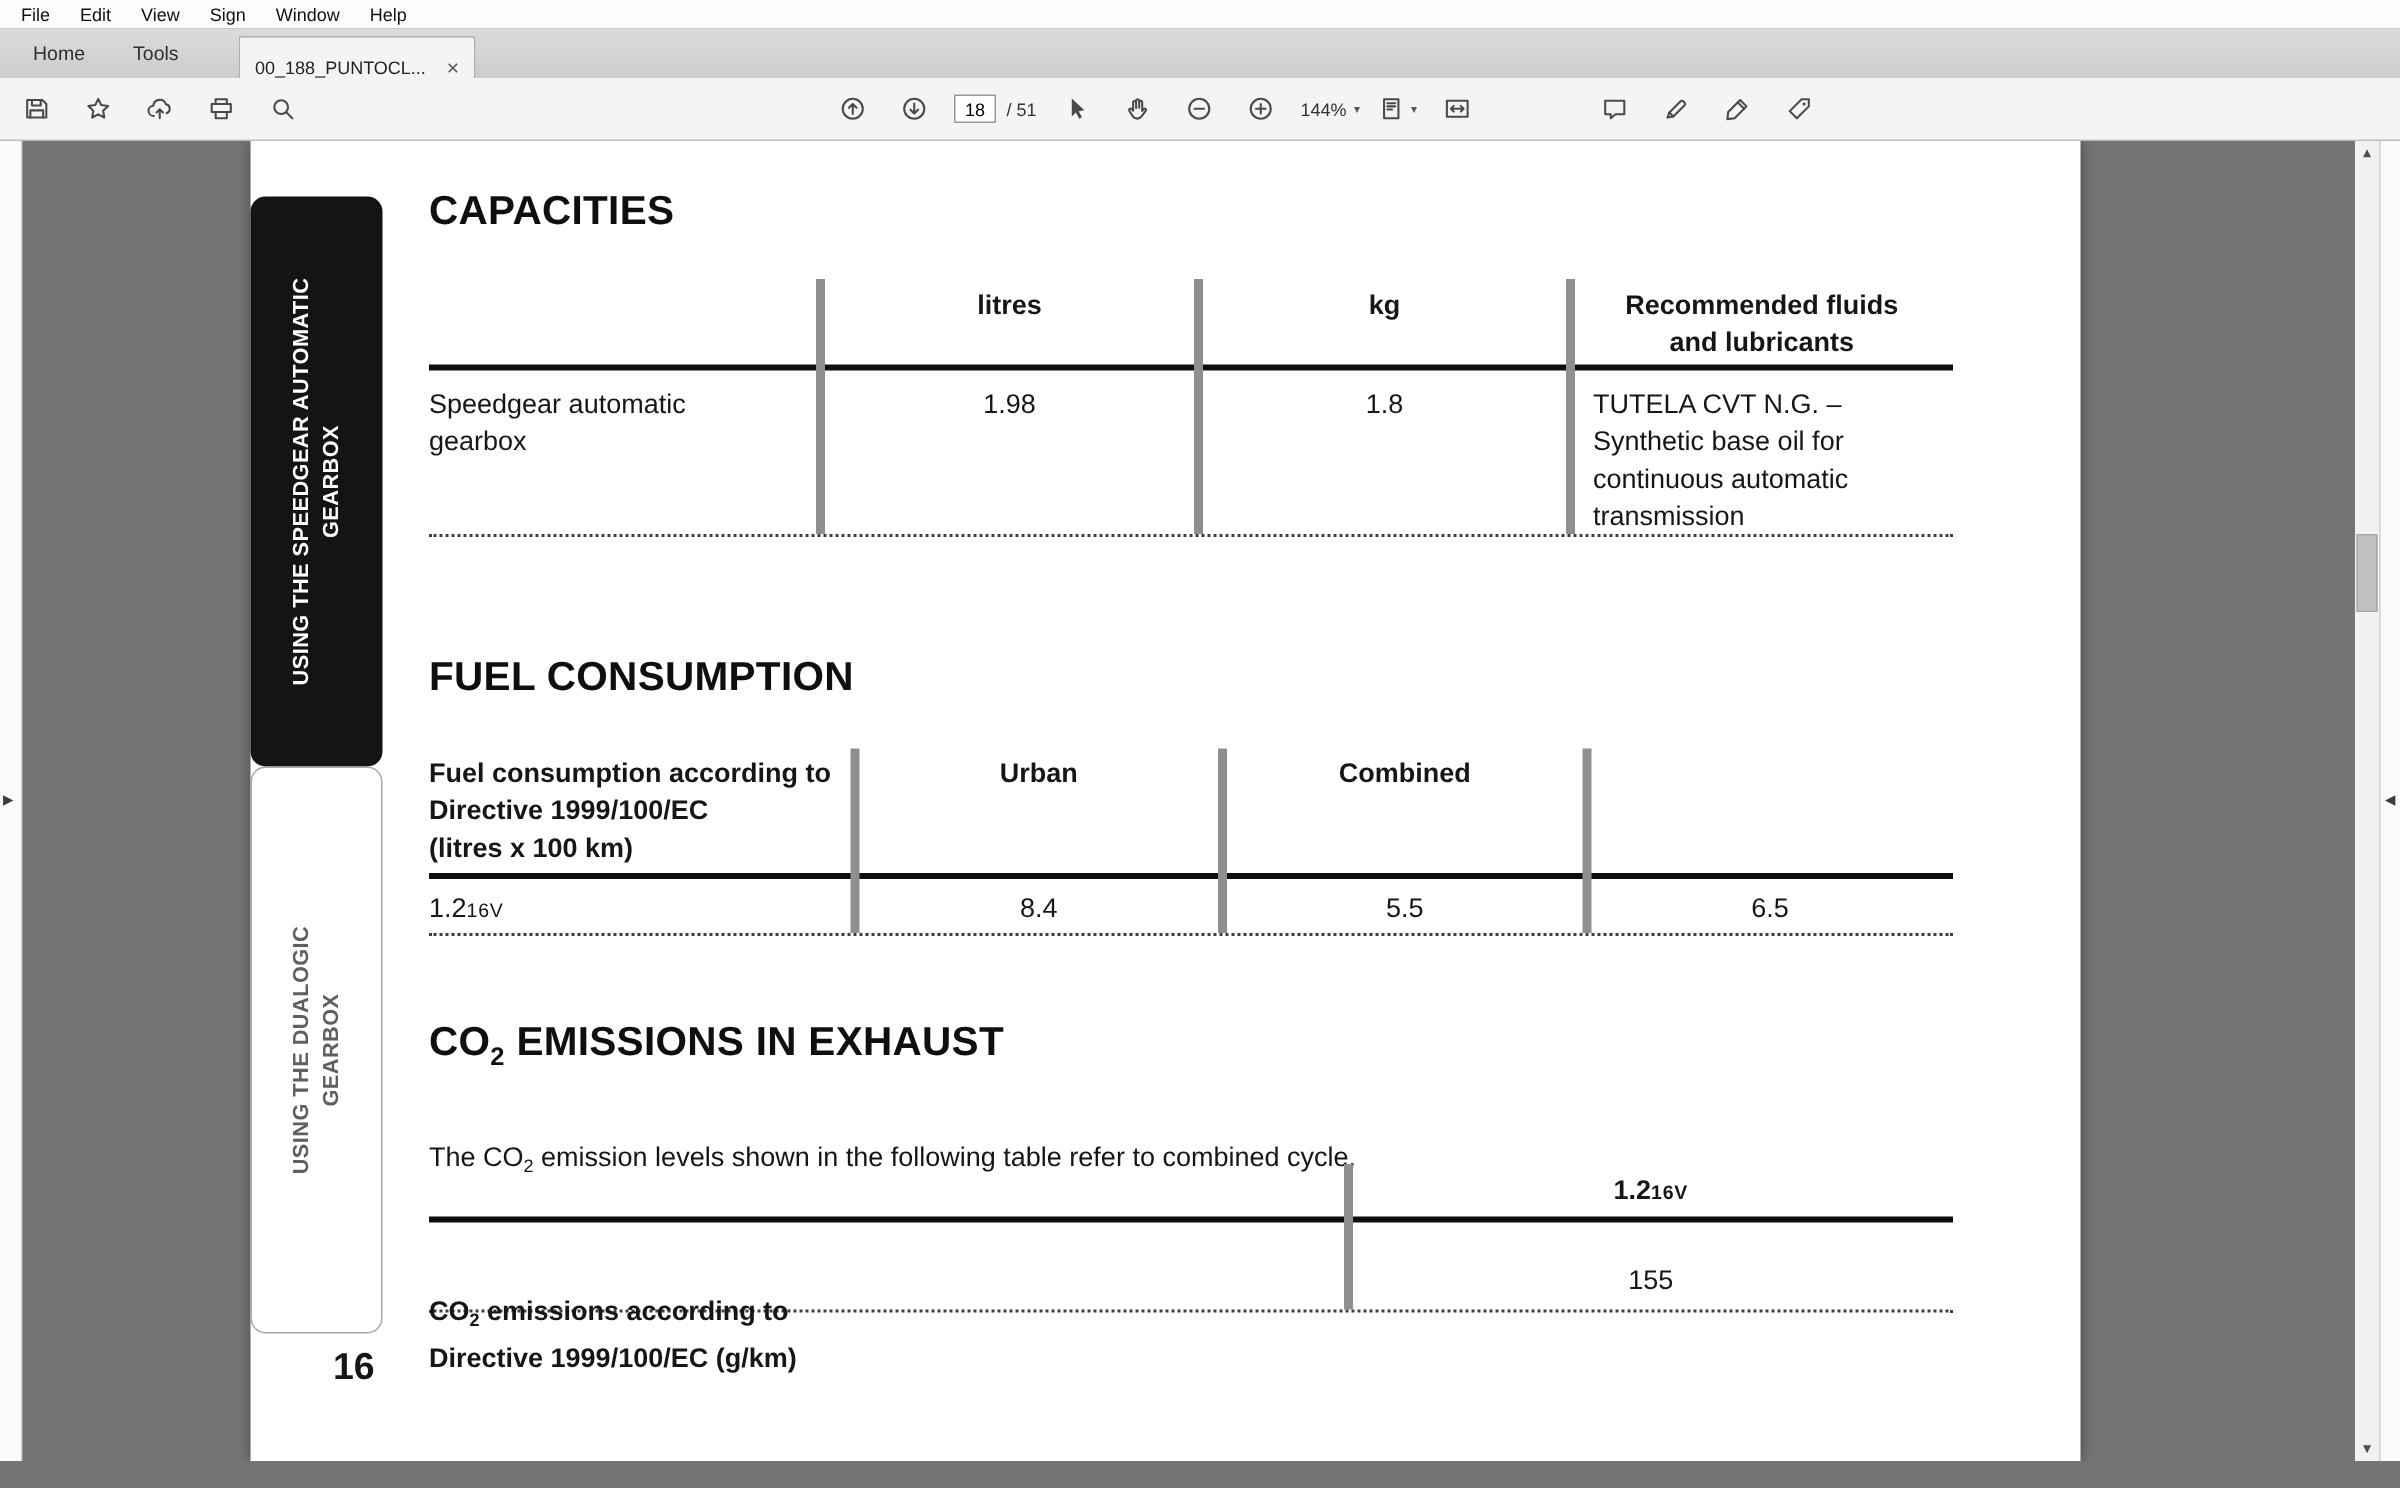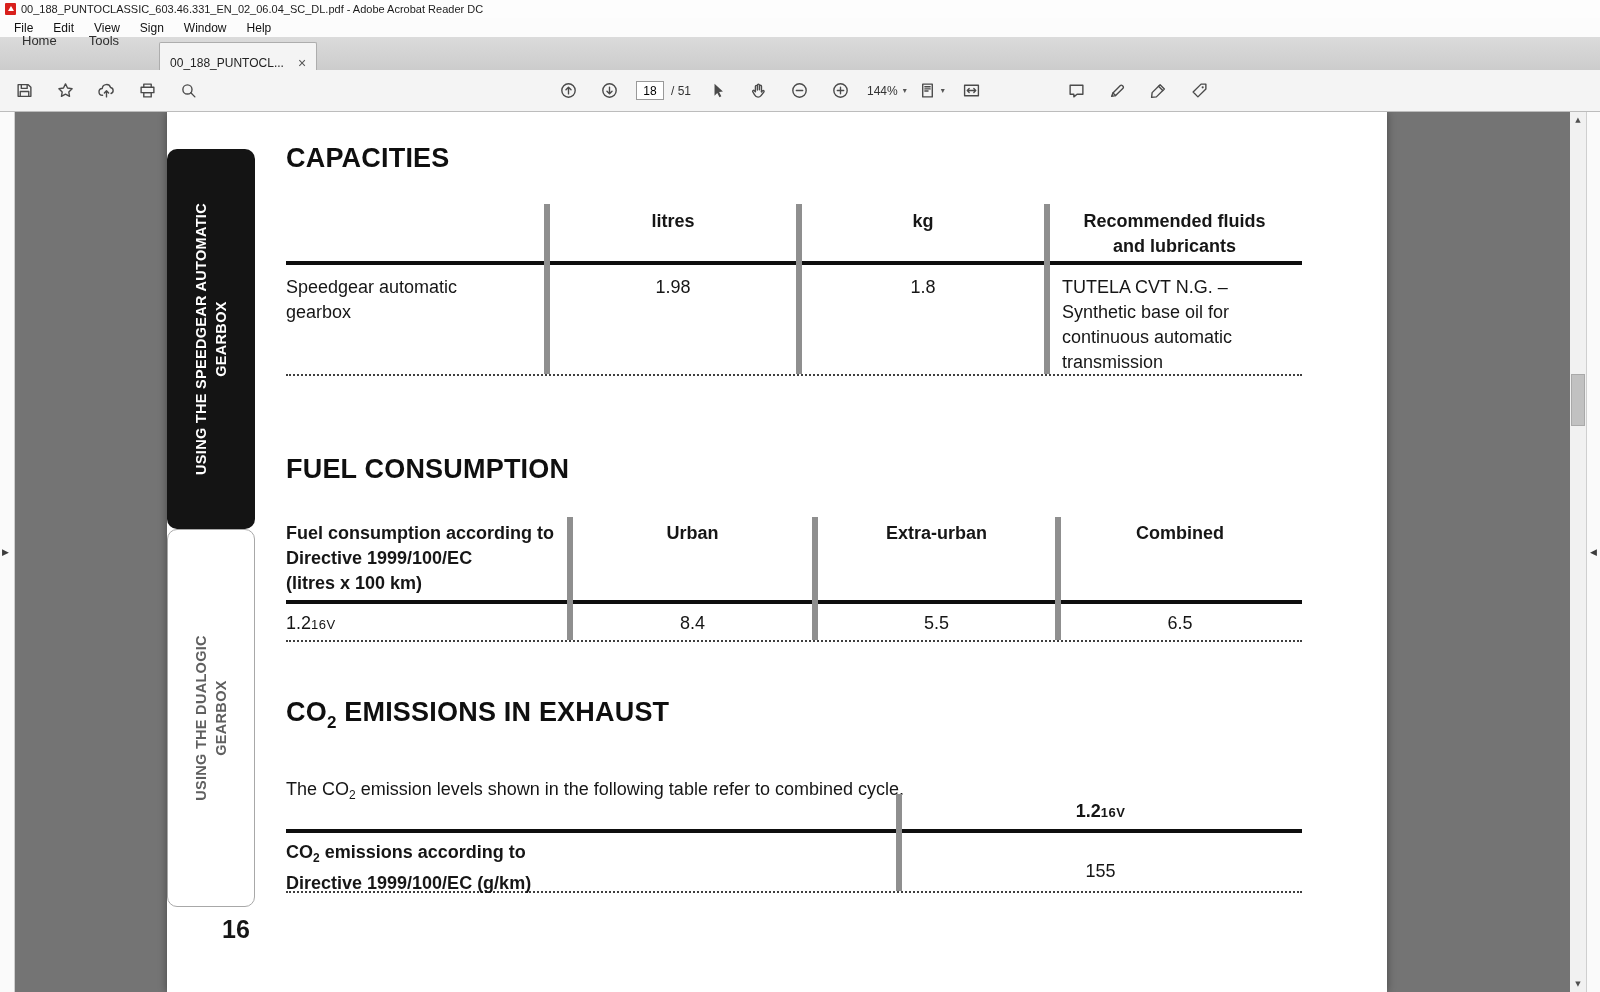--- a/index.html
+++ b/index.html
@@ -12,21 +12,21 @@
   
   .titlebar { height:18px; background:#fdfdfd; display:flex; align-items:center; gap:5px; padding-left:5px;
               font-size:11px; color:#1c1c1c; }
   .pdf-ico { width:11px; height:12px; background:#d8201c; border-radius:1px; position:relative; flex:0 0 auto; }
   .pdf-ico::after { content:""; position:absolute; left:2.5px; top:3px;
               border-left:3px solid transparent; border-right:3px solid transparent; border-bottom:5px solid #fff; }
   .menubar { height:19px; background:#fcfcfc; display:flex; align-items:center; font-size:12px; color:#111; padding-left:4px; }
   .menu-item { padding:2px 10px; cursor:default; }
   .tabbar { height:33px; background:linear-gradient(#dbdbdb,#cccccc); display:flex; align-items:flex-end;
             padding-left:6px; font-size:13px; color:#2e2e2e; }
-  .tab { padding:8px 16px 22px; }
+  .tab { padding:8px 16px 9px; }
   .doc-tab { margin-left:24px; height:28px; display:flex; align-items:flex-end; gap:14px;
              background:#f4f4f4; border:1px solid #adadad; border-bottom:none; border-radius:2px 2px 0 0;
              padding:0 10px; font-size:12px; color:#222; }
   .tab-close { color:#555; font-size:14px; line-height:1; }
   
   .toolbar { height:42px; background:#f4f4f4; border-bottom:1px solid #bcbcbc; position:relative; }
   .tb-group { position:absolute; top:0; height:100%; display:flex; align-items:center; gap:12px; }
   .tb-left { left:10px; } .tb-center { left:554px; } .tb-right { left:1062px; }
   .icon-btn { width:29px; height:29px; display:flex; align-items:center; justify-content:center; border-radius:3px; }
   svg.tbi { stroke:#4a4a4a; fill:none; stroke-width:1.3; stroke-linecap:round; stroke-linejoin:round; display:block; }
@@ -74,33 +74,29 @@
   .tbody-cap { height:109px; } .tbody-fuel { height:36px; } .tbody-co2 { height:58px; }
   .hc { font-weight:bold; padding-top:5px; line-height:25px; }
   .thead-fuel .hc { padding-top:4px; }
   .center { text-align:center; }
   .hwrap { max-width:200px; margin:0 auto; }
   .bc { padding-top:10px; line-height:25px; }
   .tbody-fuel .bc { padding-top:7px; }
   .lblwrap { max-width:205px; }
   .fluid { padding-left:15px; padding-right:18px; }
   .mdl-sub { font-size:13px; letter-spacing:.5px; }
-  .co2-label { font-weight:bold; padding-top:7px; line-height:25px; }
+  .co2-label { font-weight:bold; padding-top:7px; line-height:25px;margin-top:40px; }
   .co2-value { text-align:center; padding-top:28px; }
   .pg-num { position:absolute; left:55px; top:803px; font-size:25px; font-weight:bold; }
 </style>
 </head>
 <body>
 
 <div class="app">
 
-  <div class="titlebar">
-    <span class="pdf-ico"></span>
-    <span>00_188_PUNTOCLASSIC_603.46.331_EN_02_06.04_SC_DL.pdf - Adobe Acrobat Reader DC</span>
-  </div>
 
   <div class="menubar">
     <span class="menu-item">File</span>
     <span class="menu-item">Edit</span>
     <span class="menu-item">View</span>
     <span class="menu-item">Sign</span>
     <span class="menu-item">Window</span>
     <span class="menu-item">Help</span>
   </div>
 
@@ -281,21 +277,20 @@
           <div class="vbar" style="left:281px"></div>
           <div class="vbar" style="left:526px"></div>
           <div class="vbar" style="left:769px"></div>
           <div class="thead thead-fuel g-fuel">
             <div class="hc">
               <div>Fuel consumption according to</div>
               <div>Directive 1999/100/EC</div>
               <div>(litres x 100 km)</div>
             </div>
             <div class="hc center">Urban</div>
-            <div class="hc center">Extra-urban</div>
             <div class="hc center">Combined</div>
           </div>
           <div class="rule"></div>
           <div class="tbody tbody-fuel g-fuel">
             <div class="bc">
               <span>1.2</span><span class="mdl-sub">16V</span>
             </div>
             <div class="bc center">8.4</div>
             <div class="bc center">5.5</div>
             <div class="bc center">6.5</div>

